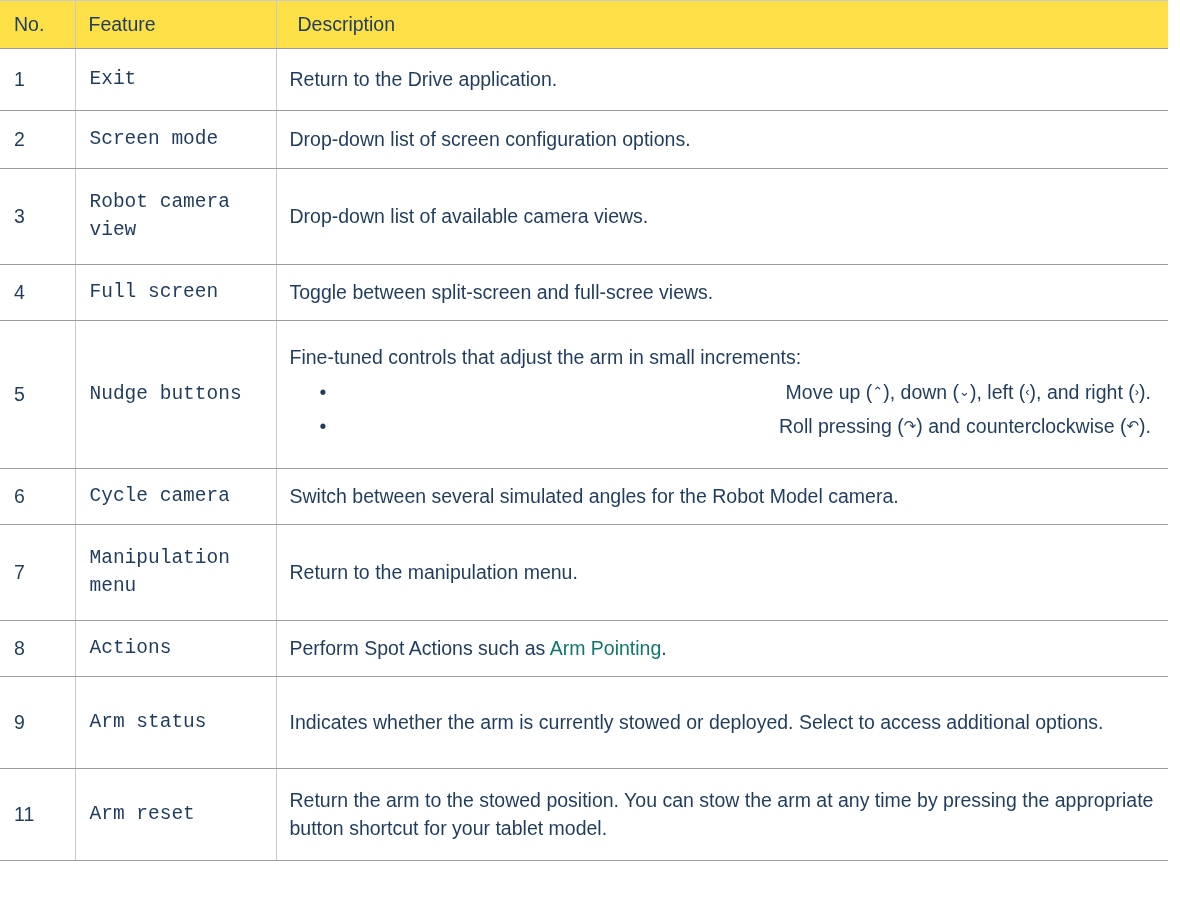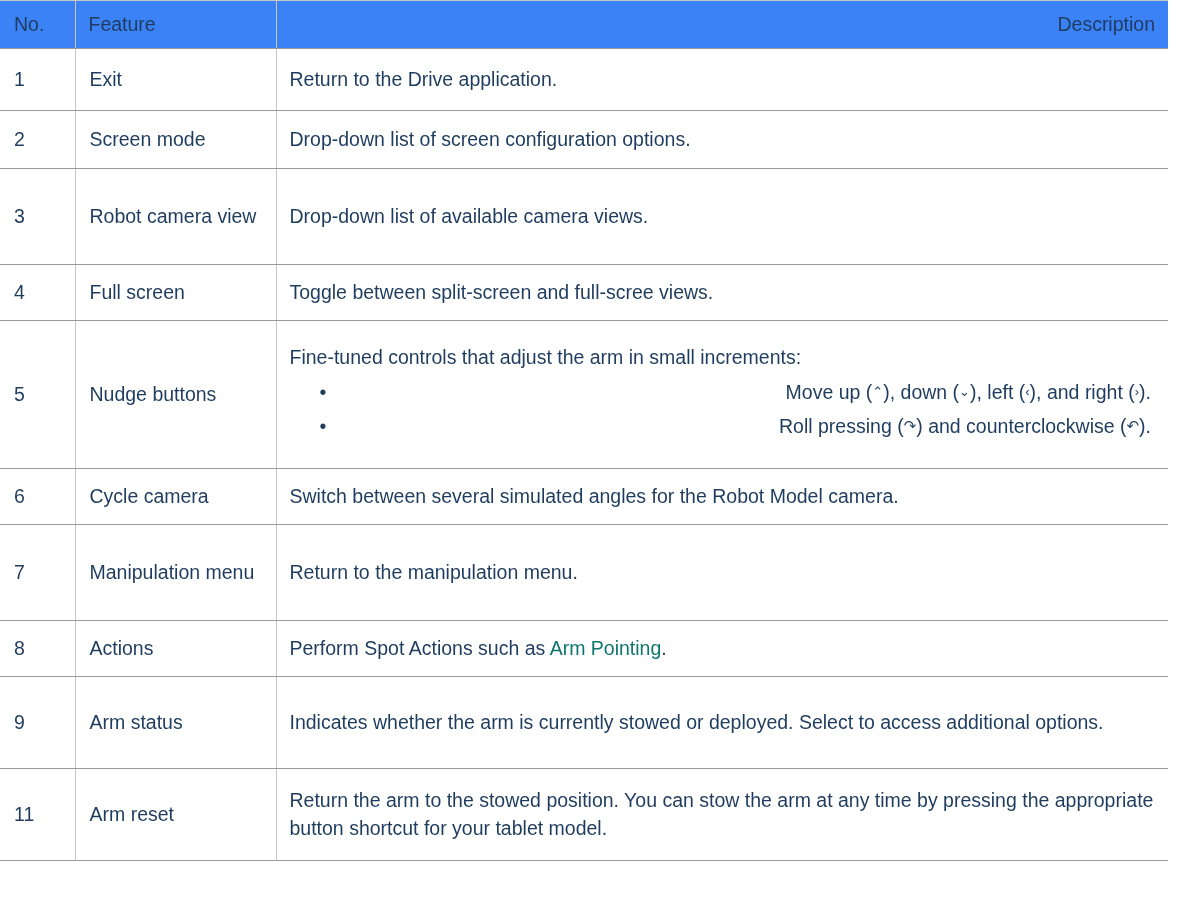--- a/index.html
+++ b/index.html
@@ -22,48 +22,48 @@
     table-layout: fixed;
     font-size: 19.5px;
     line-height: 1.42;
   }
 
   .doc-table col.col-no      { width: 75px; }
   .doc-table col.col-feature { width: 201px; }
   .doc-table col.col-desc    { width: 892px; }
 
   .doc-table thead th {
-    background: #3b82f6;
+    background: #fde047;
     border-top: 1px solid #c9c9c9;
     border-bottom: 1px solid #9b9b9b;
     border-right: 1px solid #c9c9c9;
     font-weight: 400;
     text-align: left;
     vertical-align: middle;
     height: 47px;
     padding: 0 13px;
     color: #1f3c5e;
     font-size: 19.5px;
   }
   .doc-table thead th:last-child { border-right: none; }
   .doc-table thead th.th-no      { padding-left: 14px; }
   .doc-table thead th.th-feature { }
-  .doc-table thead th.th-desc    { padding-left: 13px; text-align: right; }
+  .doc-table thead th.th-desc    { padding-left: 21px; }
 
   .doc-table tbody td {
     border-bottom: 1px solid #9b9b9b;
     border-right: 1px solid #c9c9c9;
     vertical-align: middle;
     padding: 11px 13px;
     color: #1f3c5e;
   }
   .doc-table tbody td:last-child { border-right: none; }
 
   .cell-no      { padding-left: 14px !important; }
-  .cell-feature { padding-left: 14px !important; }
+  .cell-feature { padding-left: 14px !important; font-family: Liberation Mono, monospace; }
   .cell-desc    { padding-left: 13px !important; }
 
   .desc-list {
     margin: 4px;
     padding: 0 0 0 26px;
     list-style: none;
     text-align: right;
   }
   .desc-list li {
     position: relative;

